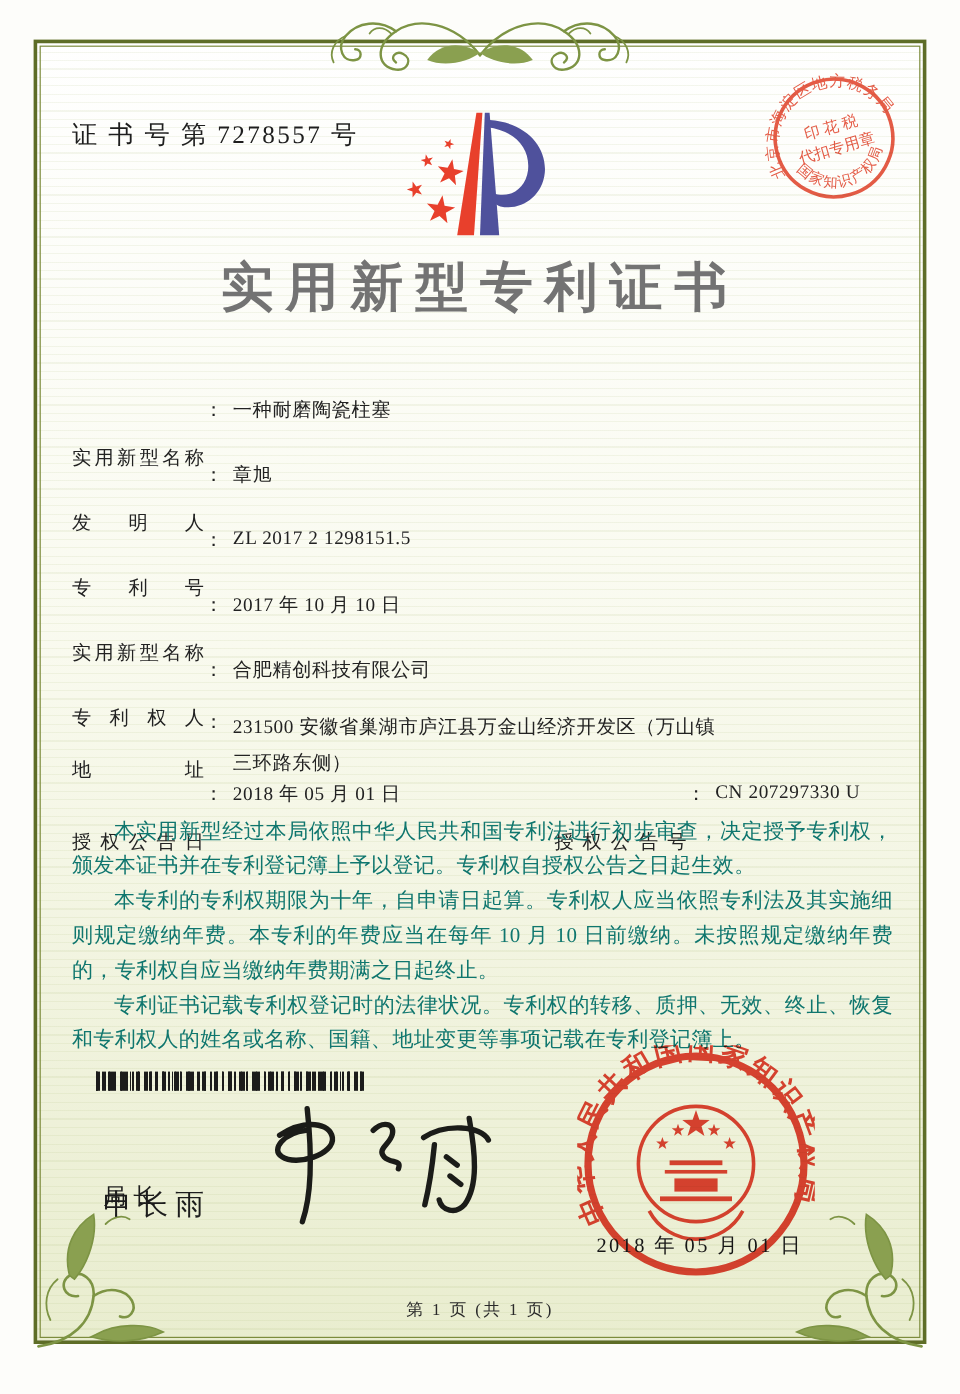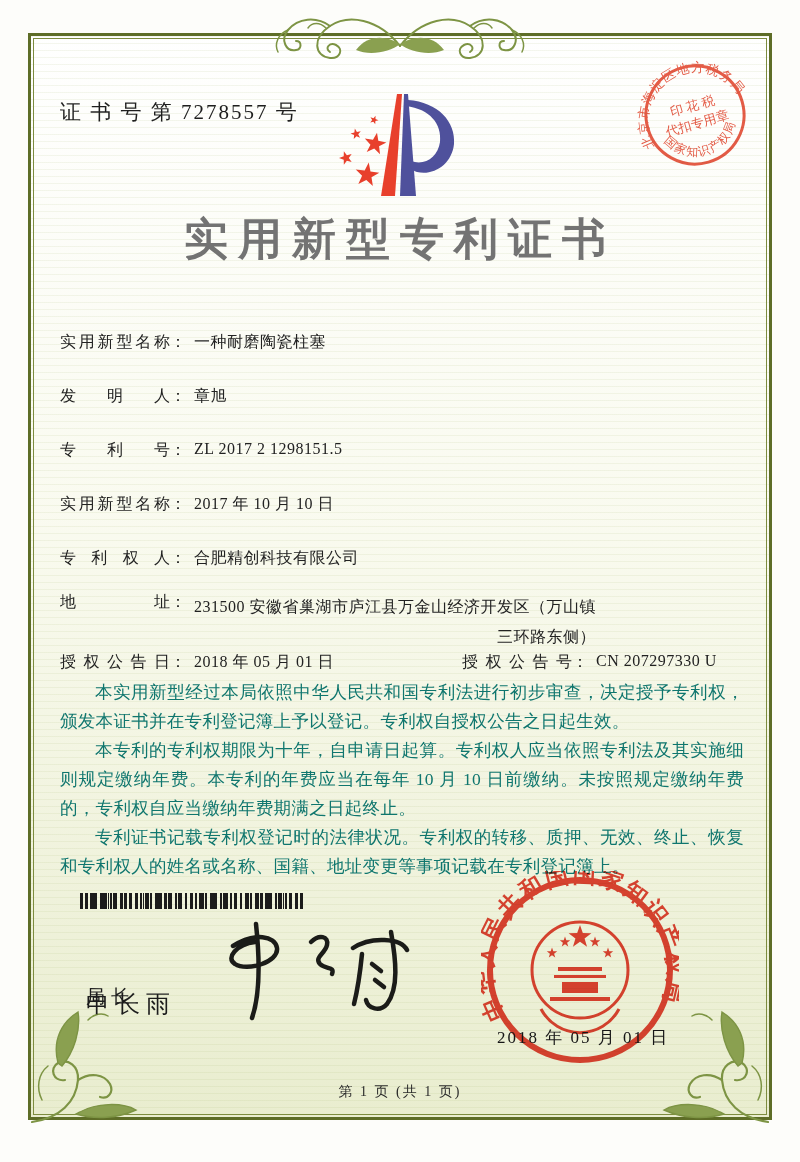--- a/index.html
+++ b/index.html
@@ -22,21 +22,21 @@
   .ornament{position:absolute;pointer-events:none;}
   .abs{position:absolute;}
 
   .cert-no{left:60px;top:98px;font-size:21px;letter-spacing:2px;color:#1e1e1e;}
   .logo{left:330px;top:76px;width:152px;height:130px;}
   .tax-stamp{left:628px;top:48px;width:134px;height:134px;transform:rotate(-16deg);mix-blend-mode:multiply;opacity:.9;}
 
   .title{left:0;top:210px;width:100%;text-align:center;font-size:44px;font-weight:700;
          letter-spacing:10px;color:#737373;}
   .field-row{position:absolute;left:60px;white-space:nowrap;}
-  .field-label{display:inline-block;width:110px;text-align:justify;text-align-last:justify;vertical-align:top;}
+  .field-label{display:inline-block;width:110px;text-align:justify;text-align-last:justify;vertical-align:top;margin-top:40px;}
   .field-colon{display:inline-block;margin-right:8px;vertical-align:top;}
   .field-value{display:inline-block;vertical-align:top;letter-spacing:.5px;}
   .pre{white-space:pre-line;line-height:30px;}
   .grant-right{position:absolute;left:402px;top:0;white-space:nowrap;}
 
   .body-text{left:60px;top:678px;width:684px;font-size:17.5px;line-height:29px;
              color:#0f766e;text-align:justify;}
   .body-text p{margin:0;text-indent:2em;letter-spacing:.3px;}
 
   .barcode{left:80px;top:893px;width:224px;height:16px;
@@ -156,21 +156,21 @@
     <div class="field-row" style="top:440px;">
       <span class="field-label">专利号</span><span class="field-colon">：</span><span class="field-value">ZL 2017 2 1298151.5</span>
     </div>
     <div class="field-row" style="top:494px;">
       <span class="field-label">实用新型名称</span><span class="field-colon">：</span><span class="field-value">2017 年 10 月 10 日</span>
     </div>
     <div class="field-row" style="top:548px;">
       <span class="field-label">专利权人</span><span class="field-colon">：</span><span class="field-value">合肥精创科技有限公司</span>
     </div>
     <div class="field-row" style="top:592px;white-space:normal;">
-      <span class="field-label">地址</span><span class="field-colon">：</span><span class="field-value pre" style="max-width:545px;text-align:right;">231500 安徽省巢湖市庐江县万金山经济开发区（万山镇
+      <span class="field-label">地址</span><span class="field-colon">：</span><span class="field-value pre" style="max-width:545px;">231500 安徽省巢湖市庐江县万金山经济开发区（万山镇
 三环路东侧）</span>
     </div>
     <div class="field-row" style="top:652px;width:690px;">
       <span class="field-label">授权公告日</span><span class="field-colon">：</span><span class="field-value">2018 年 05 月 01 日</span>
       <span class="grant-right">
         <span class="field-label">授权公告号</span><span class="field-colon">：</span><span class="field-value">CN 207297330 U</span>
       </span>
     </div>
   </div>
 

